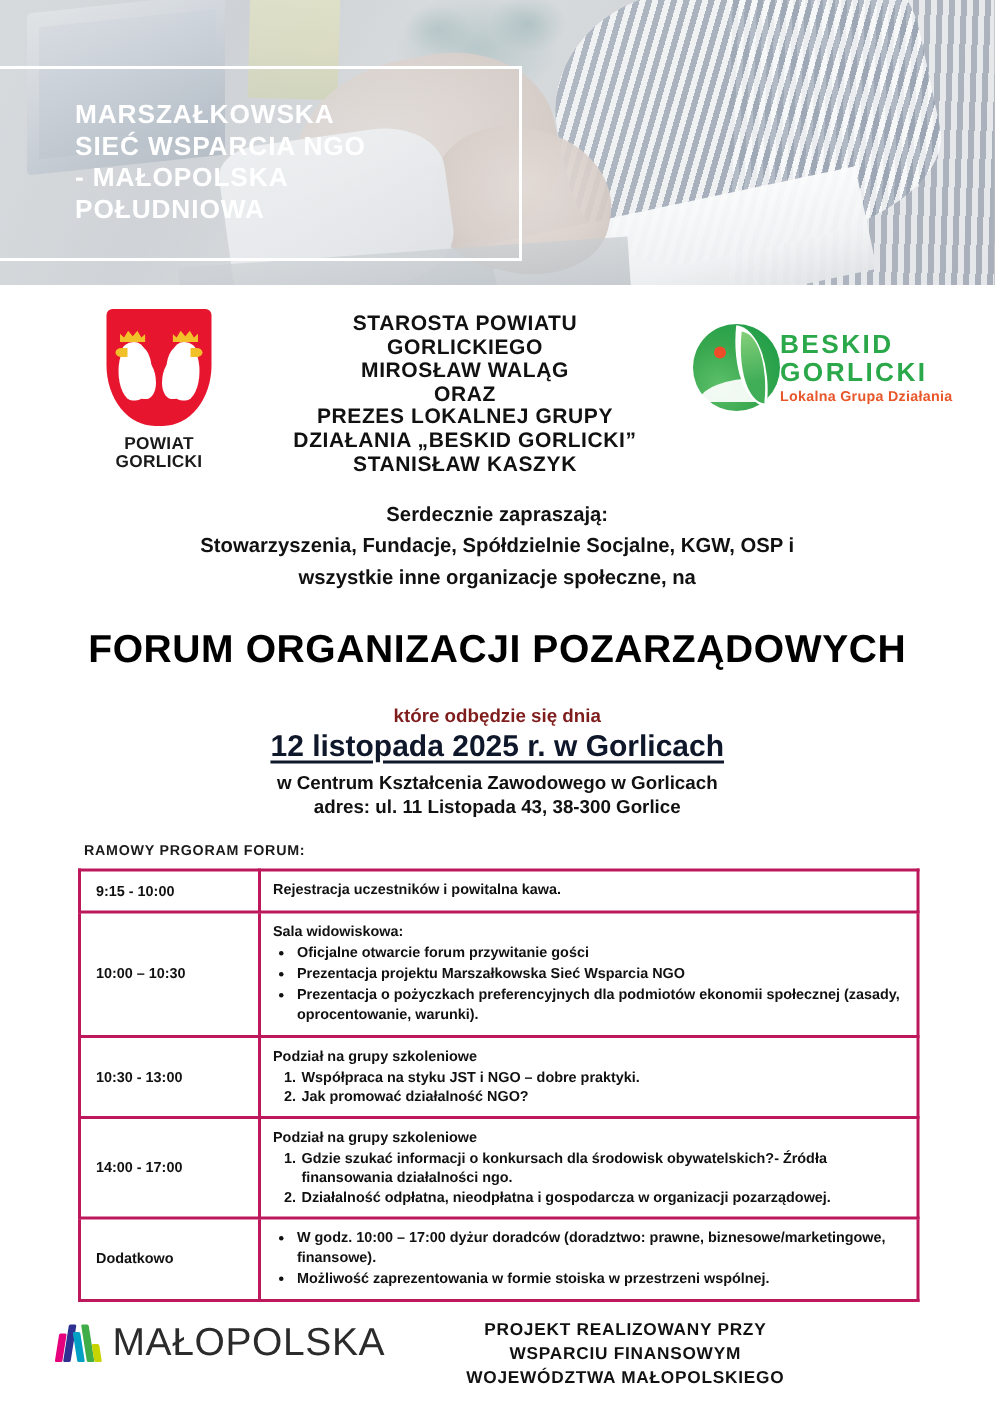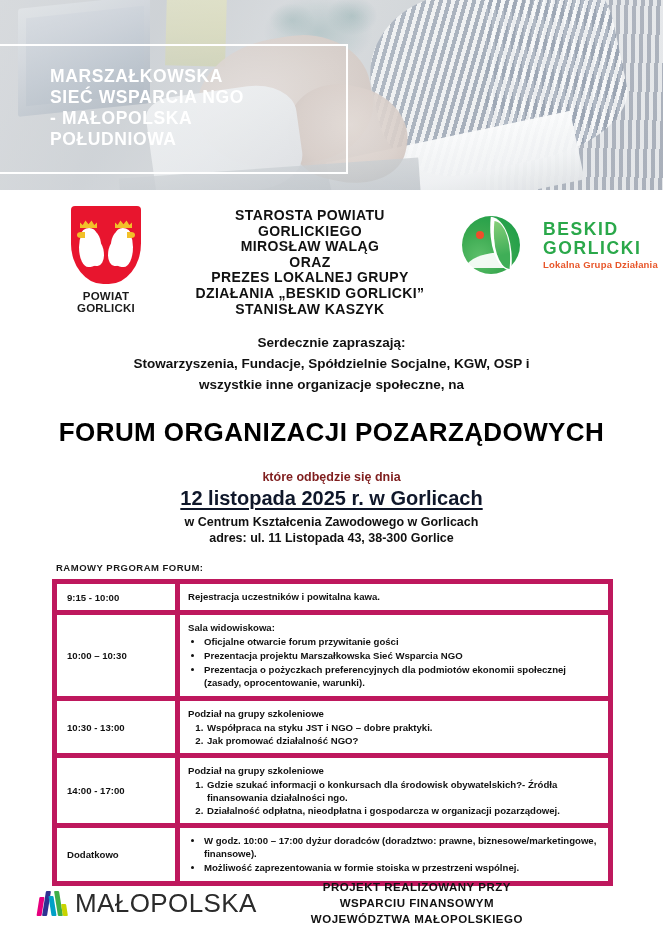--- a/index.html
+++ b/index.html
@@ -248,21 +248,21 @@
     letter-spacing: 0.4px;
     white-space: pre-line;
     color: #111;
   }
   .logo-beskid {
     position: absolute;
     left: 462px;
     top: 26px;
     display: flex;
     align-items: center;
-    gap: 23px;
+    gap: 0;
   }
   .beskid-mark {
     position: relative;
     width: 58px;
     height: 58px;
   }
   .bm-circle {
     position: absolute;
     inset: 0;
     border-radius: 50%;
@@ -368,21 +368,21 @@
   }
 
   
   .schedule {
     margin: 0 0 0 52px;
     width: 561px;
     border-collapse: collapse;
     table-layout: fixed;
   }
   .schedule td {
-    border: 5px solid #be185d;
+    border: 2px solid #be185d;
     vertical-align: middle;
     padding: 6px 8px;
     font-size: 9.6px;
     font-weight: bold;
     line-height: 13px;
     color: #111;
   }
   .schedule td.time {
     width: 100px;
     padding-left: 10px;
@@ -401,21 +401,21 @@
   }
   .schedule ol li { margin: 0; padding-left: 1px; }
 
   
   .footer {
     position: absolute;
     left: 0;
     bottom: 16px;
     width: 535px;
     display: flex;
-    align-items: center;
+    align-items: flex-start;
   }
   .malopolska {
     display: flex;
     align-items: center;
     gap: 7px;
     margin-left: 38px;
   }
   .mal-mark {
     position: relative;
     width: 30px;

